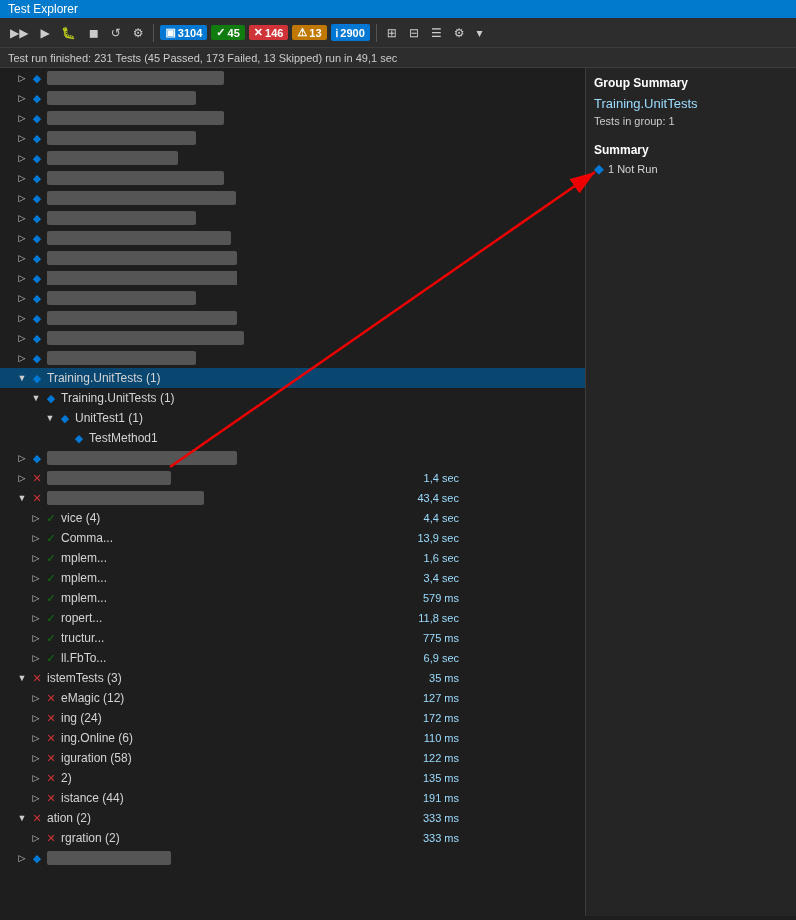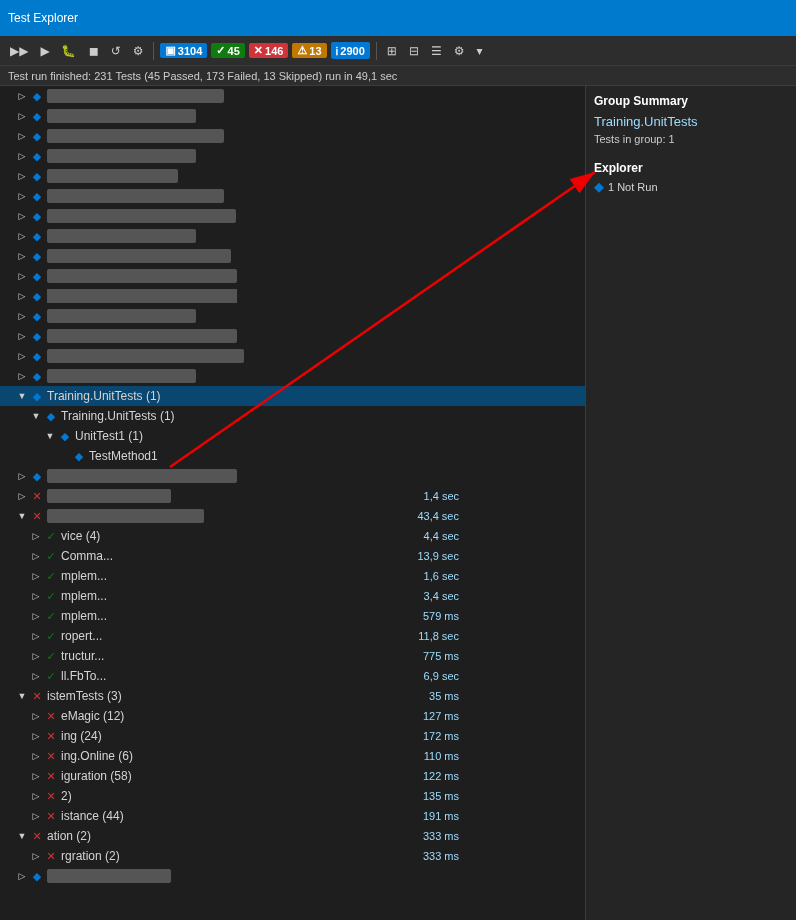--- a/index.html
+++ b/index.html
@@ -13,21 +13,21 @@
       overflow: hidden;
     }
 
     
     .title-bar {
       background: #007acc;
       color: white;
       padding: 4px 8px;
       font-size: 12px;
       font-weight: 400;
-      height: 36px;
+      height: 18px;
       display: flex;
       align-items: center;
     }
 
     
     .toolbar {
       background: #2d2d2d;
       border-bottom: 1px solid #3c3c3c;
       padding: 3px 6px;
       display: flex;
@@ -679,21 +679,21 @@
           <div class="extra-cell"></div>
         </div>
       </div>
   </div>
 
   <div class="summary-panel">
     <div class="summary-title">Group Summary</div>
     <div class="summary-item-name">Training.UnitTests</div>
     <div class="summary-label">Tests in group: 1</div>
     <br>
-    <div class="outcomes-title">Explorer</div>
+    <div class="outcomes-title">Summary</div>
     <div class="outcome-item">
       <span style="color:#0078d4; font-size:13px;">◆</span>
       <span>1 Not Run</span>
     </div>
   </div>
 
 </div>
 
 <svg style="position:absolute;top:72px;left:0;width:796px;height:848px;pointer-events:none;z-index:100;" viewBox="0 0 796 848">
   <defs>

